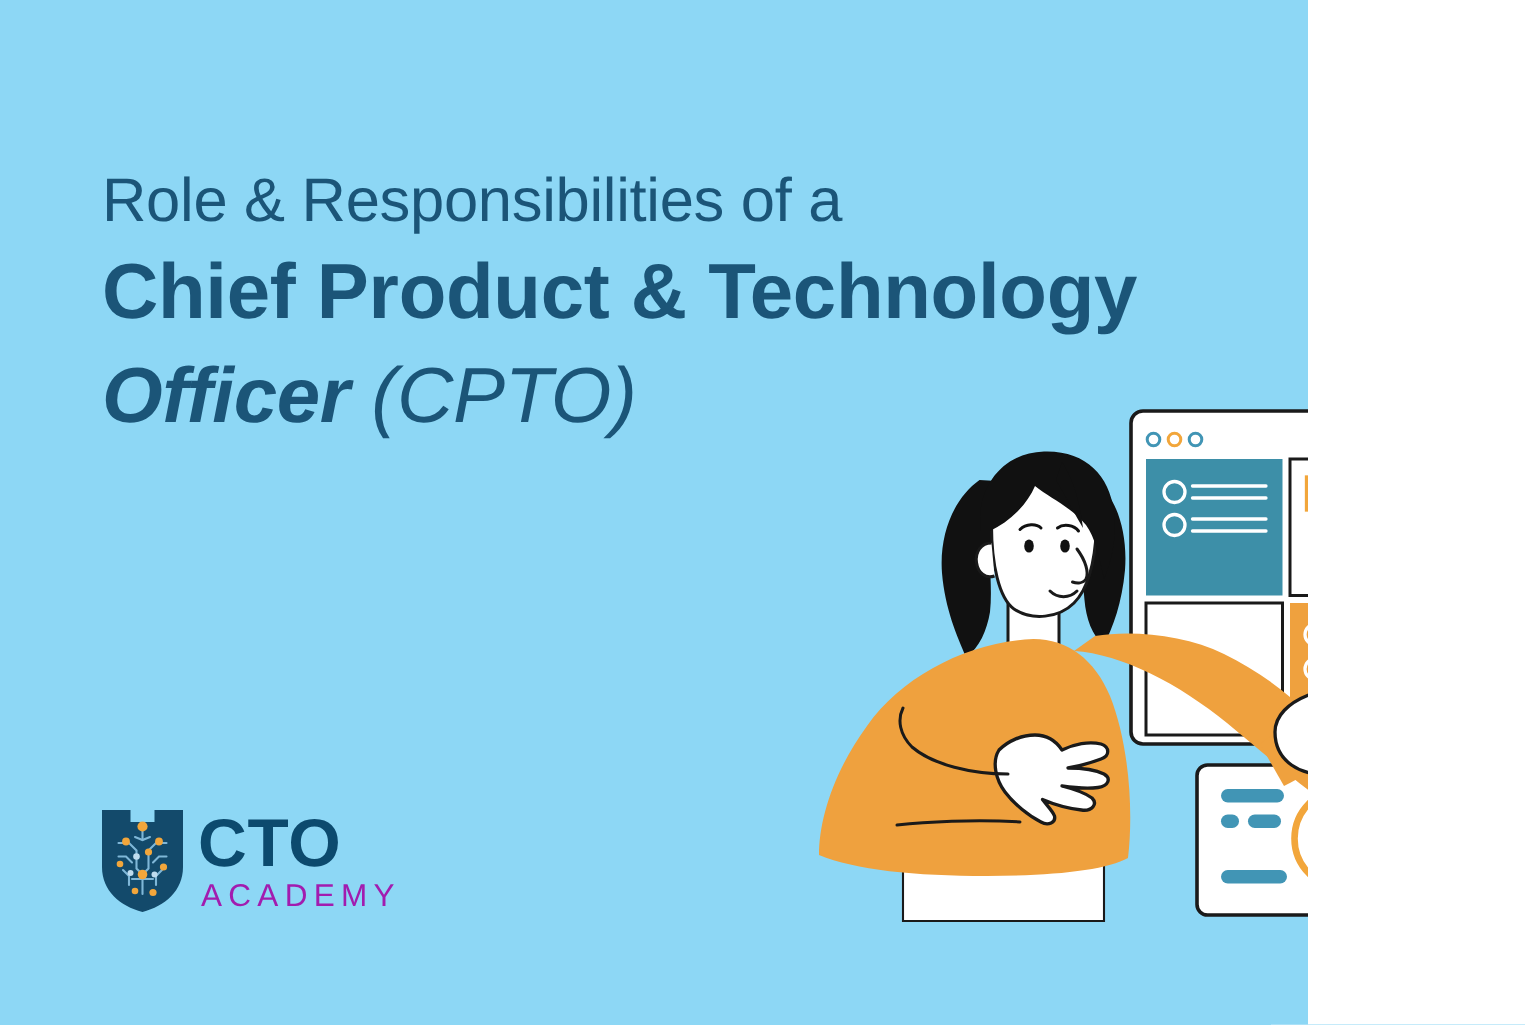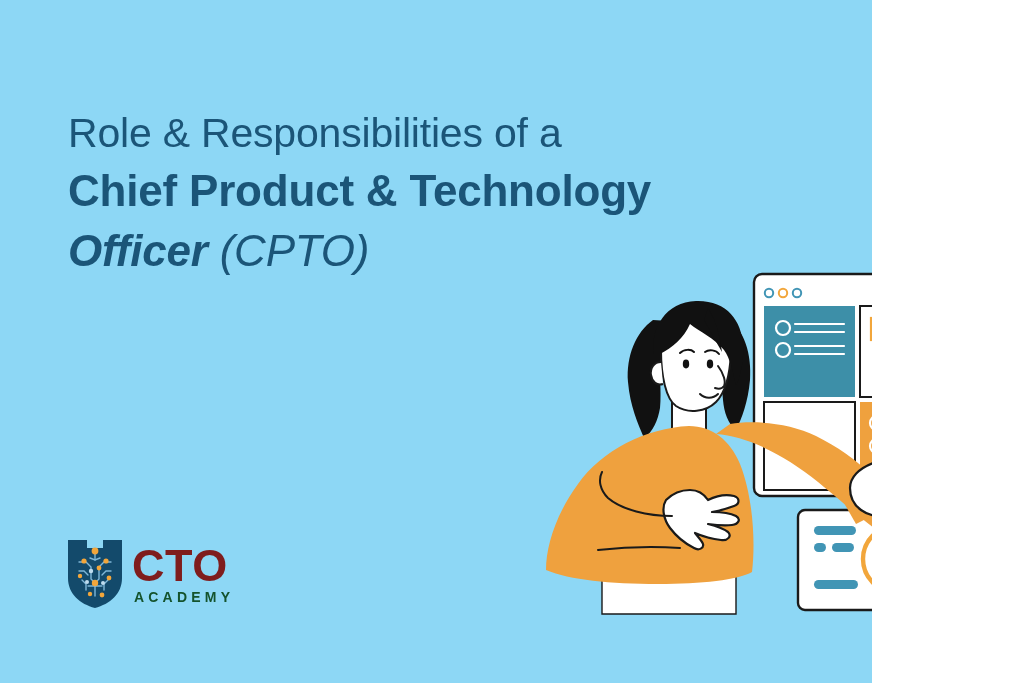--- a/index.html
+++ b/index.html
@@ -32,21 +32,21 @@
   }
   .headline .line {
     display: block;
     white-space: nowrap;
   }
   .hl-line1 {
     font-size: 41px;
     font-weight: 400;
   }
   .hl-line2, .hl-line3 {
-    font-size: 44px;
+    font-size: 52px;
     font-weight: 700;
   }
   .hl-line2 { margin-top: 6px; }
   .hl-line3 { margin-top: 6px; font-style: italic; }
   .hl-normal {
     font-weight: 400;
   }
 
   
   .logo {
@@ -63,28 +63,28 @@
   }
   .logo-text {
     margin-left: 8px;
     display: flex;
     flex-direction: column;
     justify-content: center;
   }
   .logo-cto {
     font-size: 45px;
     font-weight: 700;
-    color: #7f1d1d;
+    color: #0c4a6e;
     letter-spacing: 0.5px;
     line-height: 0.98;
   }
   .logo-academy {
-    font-size: 14px;
-    font-weight: 700;
-    color: #14532d;
+    font-size: 21px;
+    font-weight: 400;
+    color: #a21caf;
     letter-spacing: 4.2px;
     line-height: 1;
     margin-top: 2px;
     margin-left: 2px;
   }
 
   
   .illustration {
     position: absolute;
     left: 540px;

